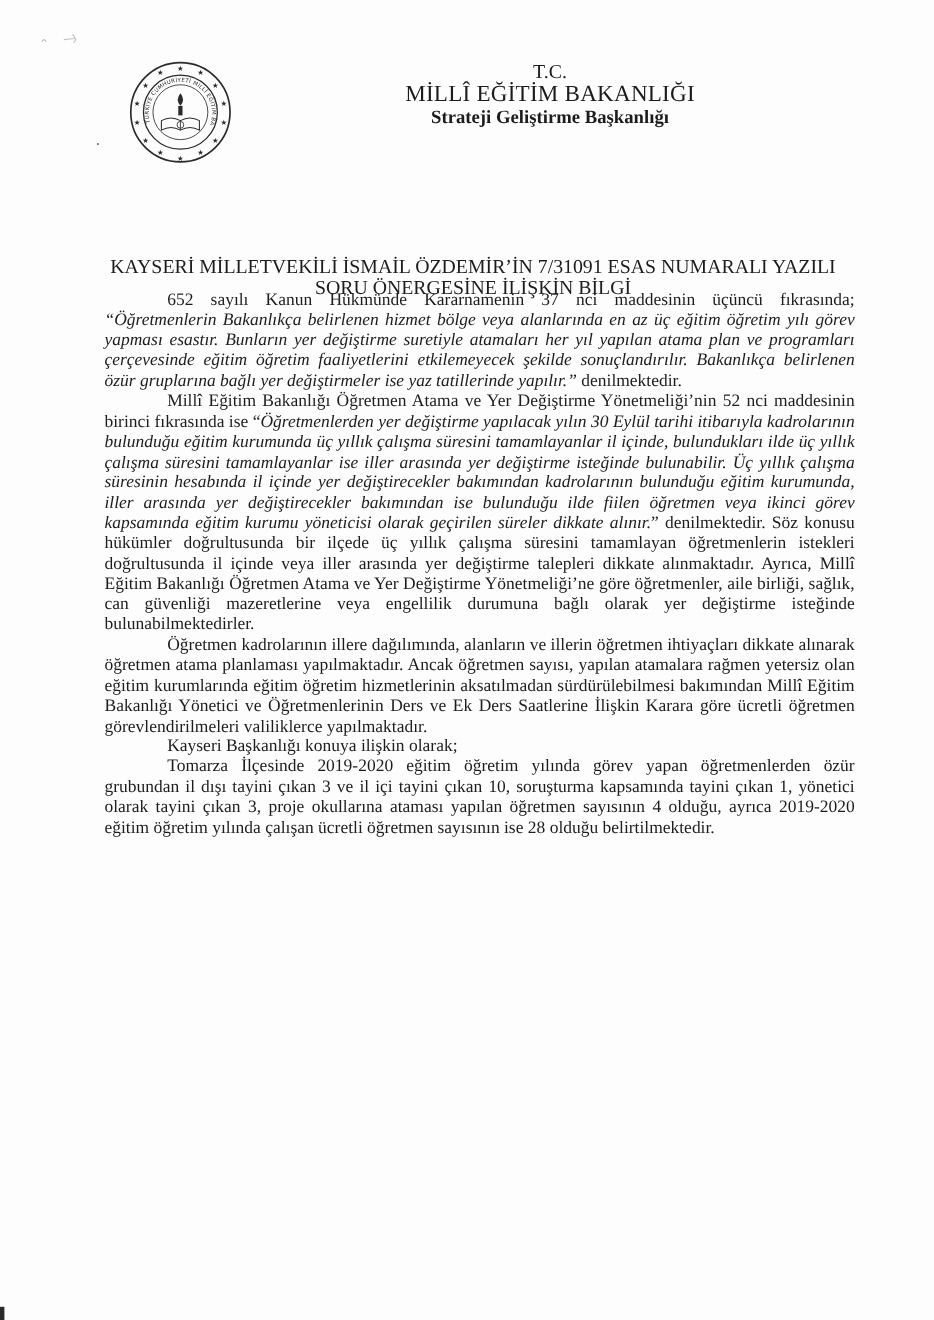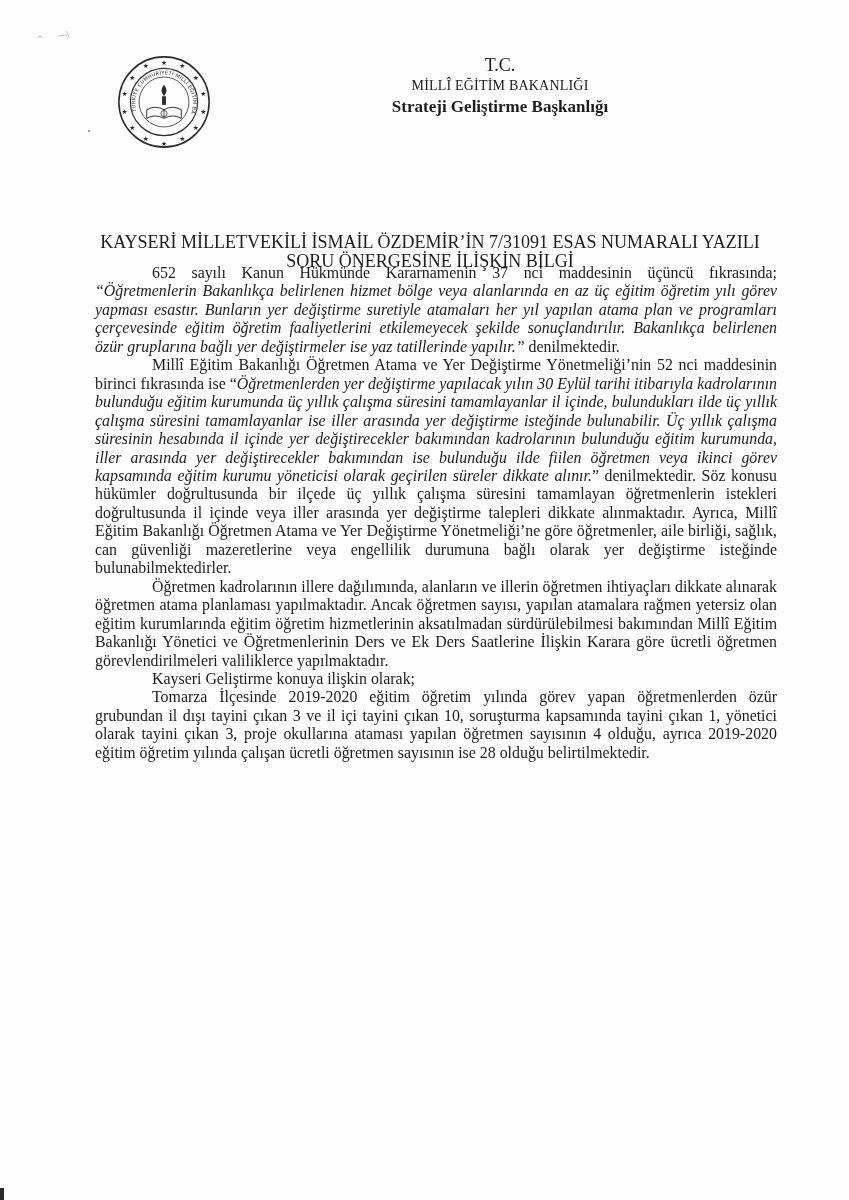--- a/index.html
+++ b/index.html
@@ -2,21 +2,21 @@
 <html><head>
 <meta charset="utf-8">
 <style>
   html, body { margin:0; padding:0; background:#ffffff; }
   body { width:849px; height:1200px; position:relative; overflow:hidden;
          font-family:"Liberation Serif", "DejaVu Serif", serif; color:#1c1c1c; }
   .page { position:absolute; left:0; top:0; width:849px; height:1200px; background:#fdfdfd; }
   .seal { position:absolute; left:116px; top:54px; width:96px; height:96px; }
   .header { position:absolute; left:270px; top:55px; width:460px; text-align:center; }
   .header .tc { font-size:18px; line-height:20px; }
-  .header .ministry { font-size:14px; line-height:21px; letter-spacing:0.2px; }
+  .header .ministry { font-size:21px; line-height:21px; letter-spacing:0.2px; }
   .header .dept { font-size:17px; line-height:21px;font-weight:bold; }
   .title { position:absolute; left:80px; top:202px; width:700px; text-align:center;
            font-size:18px; line-height:19px;margin-top:31px; }
   .body { position:absolute; left:95px; top:264px; width:682px;
           font-size:15.9px; line-height:18.45px; text-align:justify; }
   .body p { margin:0; text-indent:57px; }
   .body p .q { font-style:italic;margin-top:25px; }
   .mark-tl { position:absolute; left:36px; top:28px; width:50px; height:14px; }
   .mark-bl { position:absolute; left:0; top:1188px; width:4px; height:12px; background:#2a2a2a; }
   .dot { position:absolute; left:88px; top:130px; width:2px; height:2px; background:#777; border-radius:50%; }
@@ -73,18 +73,18 @@
 
   <div class="title">
     <div>KAYSERİ MİLLETVEKİLİ İSMAİL ÖZDEMİR’İN 7/31091 ESAS NUMARALI YAZILI</div>
     <div>SORU ÖNERGESİNE İLİŞKİN BİLGİ</div>
   </div>
 
   <div class="body">
     <p><span>652 sayılı Kanun Hükmünde Kararnamenin 37 nci maddesinin üçüncü fıkrasında; </span><span class="q">“Öğretmenlerin Bakanlıkça belirlenen hizmet bölge veya alanlarında en az üç eğitim öğretim yılı görev yapması esastır. Bunların yer değiştirme suretiyle atamaları her yıl yapılan atama plan ve programları çerçevesinde eğitim öğretim faaliyetlerini etkilemeyecek şekilde sonuçlandırılır. Bakanlıkça belirlenen özür gruplarına bağlı yer değiştirmeler ise yaz tatillerinde yapılır.”</span><span> denilmektedir.</span></p>
     <p><span>Millî Eğitim Bakanlığı Öğretmen Atama ve Yer Değiştirme Yönetmeliği’nin 52 nci maddesinin birinci fıkrasında ise “</span><span class="q">Öğretmenlerden yer değiştirme yapılacak yılın 30 Eylül tarihi itibarıyla kadrolarının bulunduğu eğitim kurumunda üç yıllık çalışma süresini tamamlayanlar il içinde, bulundukları ilde üç yıllık çalışma süresini tamamlayanlar ise iller arasında yer değiştirme isteğinde bulunabilir. Üç yıllık çalışma süresinin hesabında il içinde yer değiştirecekler bakımından kadrolarının bulunduğu eğitim kurumunda, iller arasında yer değiştirecekler bakımından ise bulunduğu ilde fiilen öğretmen veya ikinci görev kapsamında eğitim kurumu yöneticisi olarak geçirilen süreler dikkate alınır.</span><span>” denilmektedir. Söz konusu hükümler doğrultusunda bir ilçede üç yıllık çalışma süresini tamamlayan öğretmenlerin istekleri doğrultusunda il içinde veya iller arasında yer değiştirme talepleri dikkate alınmaktadır. Ayrıca, Millî Eğitim Bakanlığı Öğretmen Atama ve Yer Değiştirme Yönetmeliği’ne göre öğretmenler, aile birliği, sağlık, can güvenliği mazeretlerine veya engellilik durumuna bağlı olarak yer değiştirme isteğinde bulunabilmektedirler.</span></p>
     <p><span>Öğretmen kadrolarının illere dağılımında, alanların ve illerin öğretmen ihtiyaçları dikkate alınarak öğretmen atama planlaması yapılmaktadır. Ancak öğretmen sayısı, yapılan atamalara rağmen yetersiz olan eğitim kurumlarında eğitim öğretim hizmetlerinin aksatılmadan sürdürülebilmesi bakımından Millî Eğitim Bakanlığı Yönetici ve Öğretmenlerinin Ders ve Ek Ders Saatlerine İlişkin Karara göre ücretli öğretmen görevlendirilmeleri valiliklerce yapılmaktadır.</span></p>
-    <p><span>Kayseri Geliştirme konuya ilişkin olarak;</span></p>
+    <p><span>Kayseri Başkanlığı konuya ilişkin olarak;</span></p>
     <p><span>Tomarza İlçesinde 2019-2020 eğitim öğretim yılında görev yapan öğretmenlerden özür grubundan il dışı tayini çıkan 3 ve il içi tayini çıkan 10, soruşturma kapsamında tayini çıkan 1, yönetici olarak tayini çıkan 3, proje okullarına ataması yapılan öğretmen sayısının 4 olduğu, ayrıca 2019-2020 eğitim öğretim yılında çalışan ücretli öğretmen sayısının ise 28 olduğu belirtilmektedir.</span></p>
   </div>
 
   <div class="mark-bl"></div>
 </div>
 
 </body></html>

